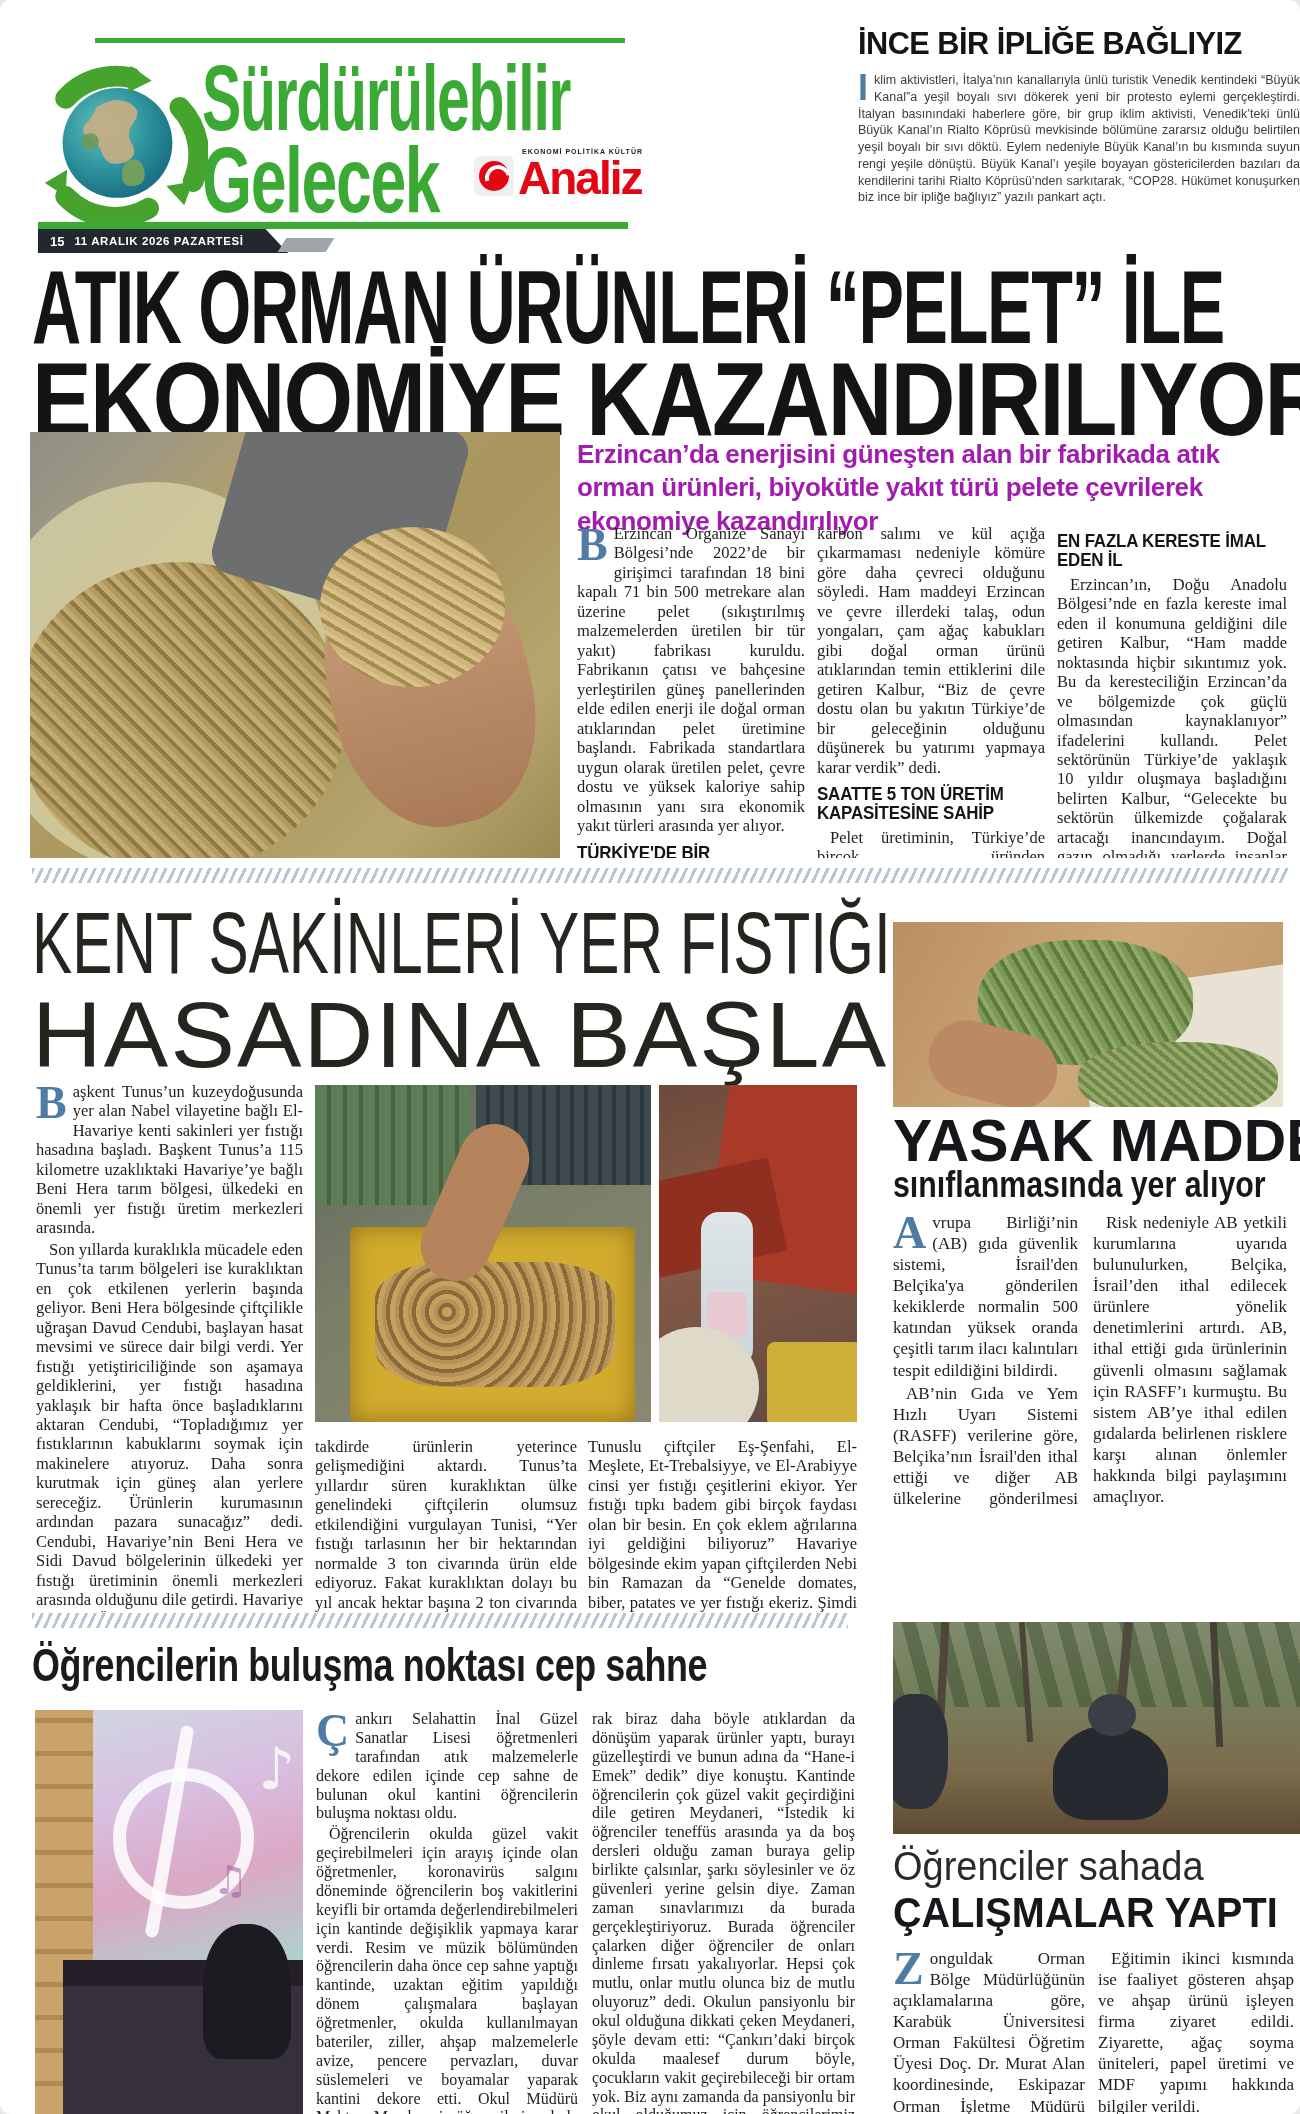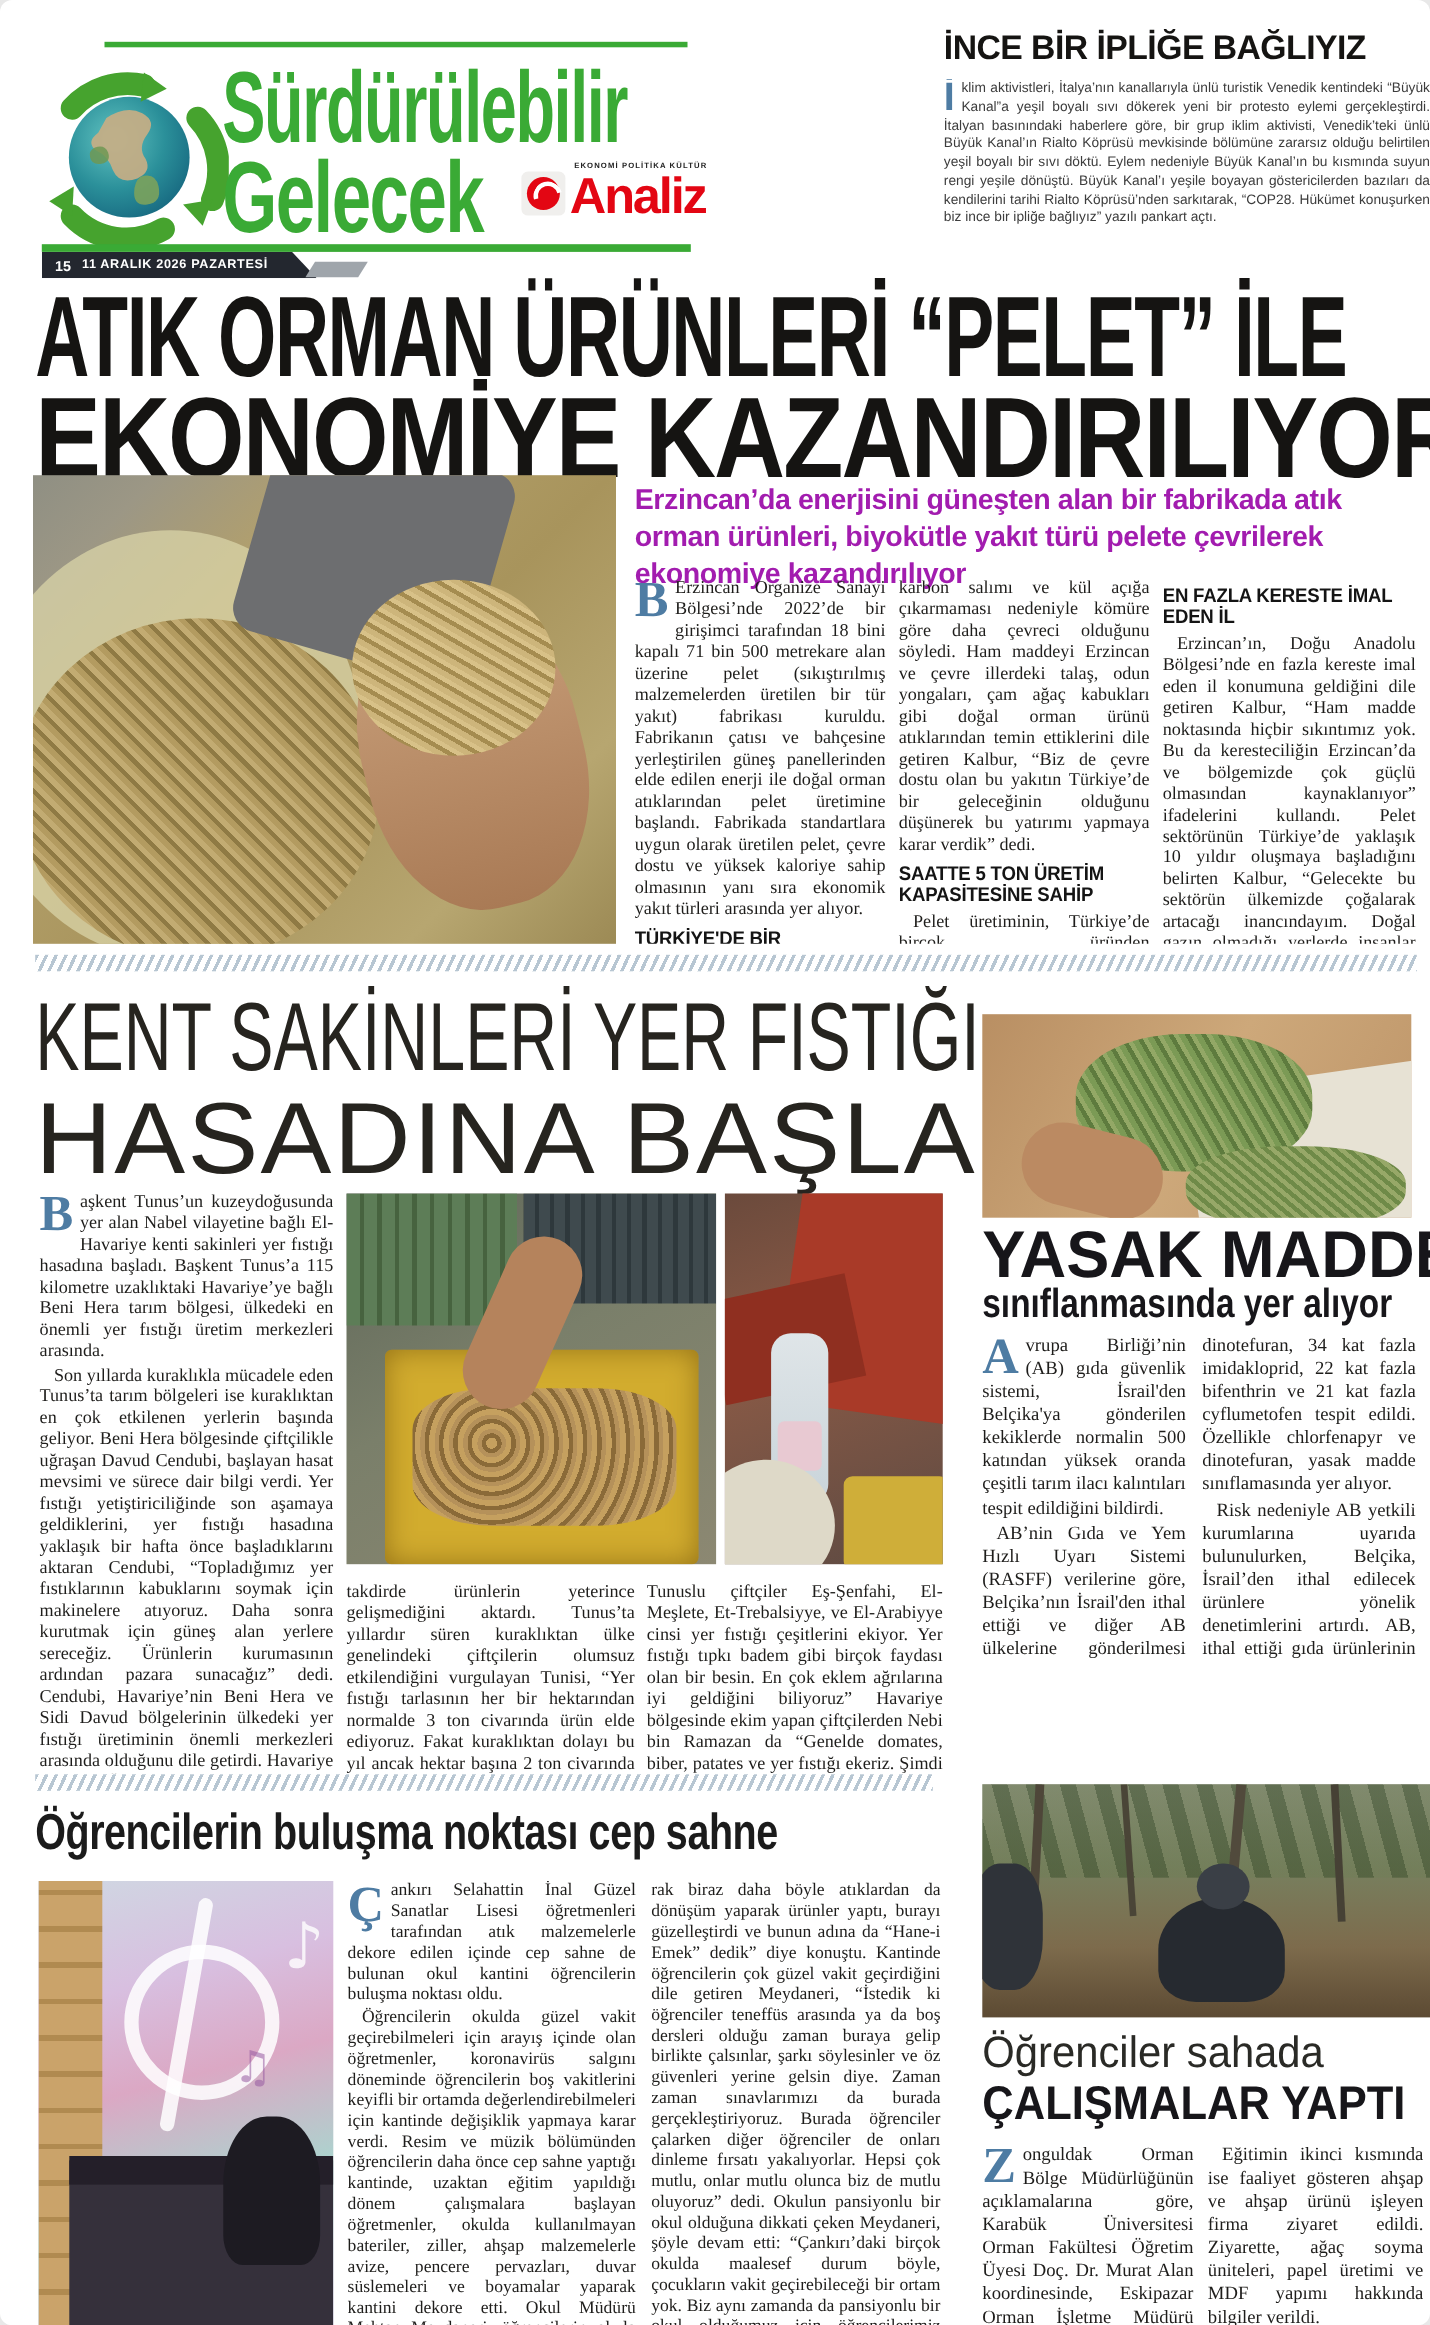--- a/index.html
+++ b/index.html
@@ -155,21 +155,20 @@
   </div>
 
   <div class="abs hl" style="left:893px;top:1106px;font-size:60px;font-weight:700;color:#17161a;letter-spacing:0;transform:scaleX(.98);">YASAK MADDE</div>
   <div class="abs hl" style="left:893px;top:1164px;font-size:37px;font-weight:700;color:#17161a;transform:scaleX(.82);">sınıflanmasında yer alıyor</div>
 
   <div class="abs serif-col-lg" style="left:893px;top:1212px;width:185px;height:296px;">
     <p><span class="dc">A</span><span>vrupa Birliği’nin (AB) gıda güvenlik sistemi, İsrail'den Belçika'ya gönderilen kekiklerde normalin 500 katından yüksek oranda çeşitli tarım ilacı kalıntıları tespit edildiğini bildirdi.</span></p>
     <p class="ind">AB’nin Gıda ve Yem Hızlı Uyarı Sistemi (RASFF) verilerine göre, Belçika’nın İsrail'den ithal ettiği ve diğer AB ülkelerine gönderilmesi planlanan kekiklerde 7 farklı türde, yüksek seviyede pestisit atıkları belirlendi. İsrail kekiğinde AB’ye ithal edilmesine izin verilen sınırdan 550 kat fazla chlorfenapyr, 500 kat fazla chlorothalonil, 330 kat fazla bromopropilat, 230 kat fazla</p>
   </div>
   <div class="abs serif-col-lg" style="left:1093px;top:1212px;width:194px;height:296px;">
-    <p>dinotefuran, 34 kat fazla imidakloprid, 22 kat fazla bifenthrin ve 21 kat fazla cyflumetofen tespit edildi. Özellikle chlorfenapyr ve dinotefuran, yasak madde sınıflamasında yer alıyor.</p>
     <p class="ind">Risk nedeniyle AB yetkili kurumlarına uyarıda bulunulurken, Belçika, İsrail’den ithal edilecek ürünlere yönelik denetimlerini artırdı. AB, ithal ettiği gıda ürünlerinin güvenli olmasını sağlamak için RASFF’ı kurmuştu. Bu sistem AB’ye ithal edilen gıdalarda belirlenen risklere karşı alınan önlemler hakkında bilgi paylaşımını amaçlıyor.</p>
   </div>
 
   <div class="abs hatch" style="left:32px;top:1613px;width:816px;height:15px;"></div>
 
   <div class="abs hl" style="left:32px;top:1638px;font-size:46px;font-weight:700;color:#1b1b1b;letter-spacing:-.5px;transform:scaleX(.78);">Öğrencilerin buluşma noktası cep sahne</div>
 
   <div class="photo" style="left:35px;top:1710px;width:268px;height:404px;background:linear-gradient(165deg,#cfd8e2 0%,#d8bfe0 25%,#dba8c4 45%,#a9d6cf 70%,#c5b9dd 100%);">
     <div class="ps" style="left:0;top:0;width:58px;height:404px;background:repeating-linear-gradient(0deg,#caa36a 0 28px,#b08a50 28px 33px);"></div>
     <div class="ps" style="left:78px;top:58px;width:115px;height:115px;border:13px solid rgba(255,255,255,.85);border-radius:50%;"></div>

